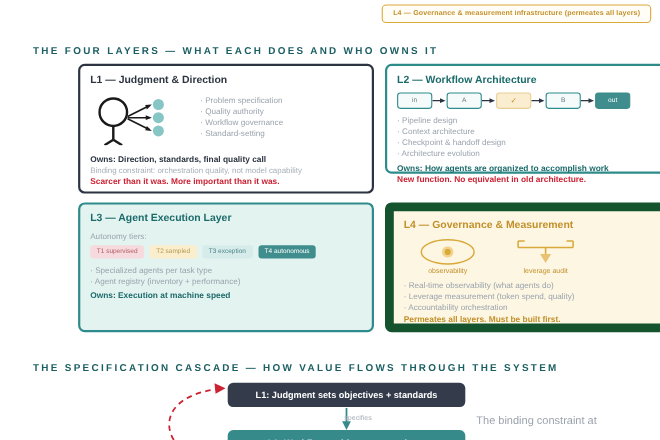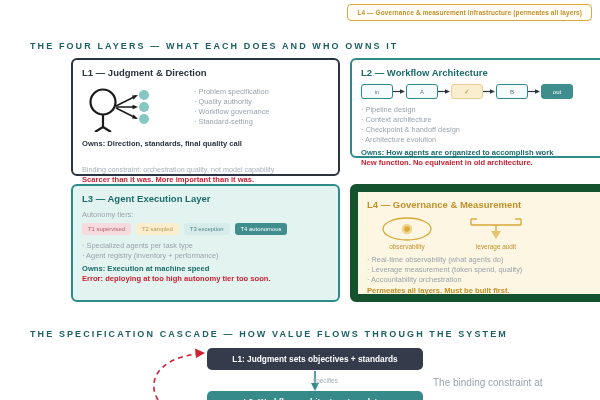--- a/index.html
+++ b/index.html
@@ -32,26 +32,26 @@
   .p4{border:8px solid #14532d;background:#fdf6e3;height:118px;}
   .ptitle{font-size:9.5px;font-weight:bold;margin:0 0 6px 0;line-height:1.1;}
   .t-dark{color:#2b3440;}
   .t-teal{color:#1c6b6b;}
   .t-gold{color:#c2902a;}
   .bullets{list-style:none;margin:0;padding:0;}
   .bullets li{font-size:7.4px;color:#9aa3ad;line-height:1.32;white-space:nowrap;}
   .bullets li:before{content:"· ";}
   .owns{font-size:7.6px;font-weight:bold;color:#2b3440;margin-top:3px;white-space:nowrap;}
   .owns-teal{color:#1c6b6b;}
-  .constraint{font-size:7.2px;color:#a7b0b8;margin-top:17px;white-space:nowrap;}
+  .constraint{font-size:7.2px;color:#a7b0b8;margin-top:1px;white-space:nowrap;}
   .warn{font-size:7.6px;font-weight:bold;color:#cc2233;margin-top:1px;white-space:nowrap;}
   .warn-gold{color:#c2902a;}
 
   
-  .l1body{display:flex;gap:20px;align-items:flex-start;}
+  .l1body{display:flex;gap:8px;align-items:flex-start;}
   .l1fig{width:92px;flex:none;padding-top:2px;}
   .l1list{padding-top:3px;}
 
   
   .pipe{display:flex;align-items:center;gap:0;margin:2px 0 6px 0;}
   .node{
     box-sizing:border-box;height:15px;min-width:32px;border-radius:3px;
     display:flex;align-items:center;justify-content:center;
     font-size:6px;color:#6d7a83;border:1px solid #2e8b8b;background:#f4fbfa;
   }
@@ -185,21 +185,20 @@
         <div class="chip c1">T1 supervised</div>
         <div class="chip c2">T2 sampled</div>
         <div class="chip c3">T3 exception</div>
         <div class="chip c4">T4 autonomous</div>
       </div>
       <ul class="bullets">
         <li>Specialized agents per task type</li>
         <li>Agent registry (inventory + performance)</li>
       </ul>
       <div class="owns owns-teal">Owns: Execution at machine speed</div>
-      <div class="warn">Error: deploying at too high autonomy tier too soon.</div>
     </div>
 
     <div class="panel p4">
       <div class="ptitle t-gold">L4 — Governance &amp; Measurement</div>
       <div class="l4icons">
         <div class="iconwrap">
           <svg width="52" height="26" viewBox="0 0 52 26">
             <ellipse cx="26" cy="13" rx="24" ry="11" fill="none" stroke="#d9a93a" stroke-width="1.3"></ellipse>
             <circle cx="26" cy="13" r="5.2" fill="#e8b94a" opacity="0.55"></circle>
             <circle cx="26" cy="13" r="2.8" fill="#d9a93a"></circle>

